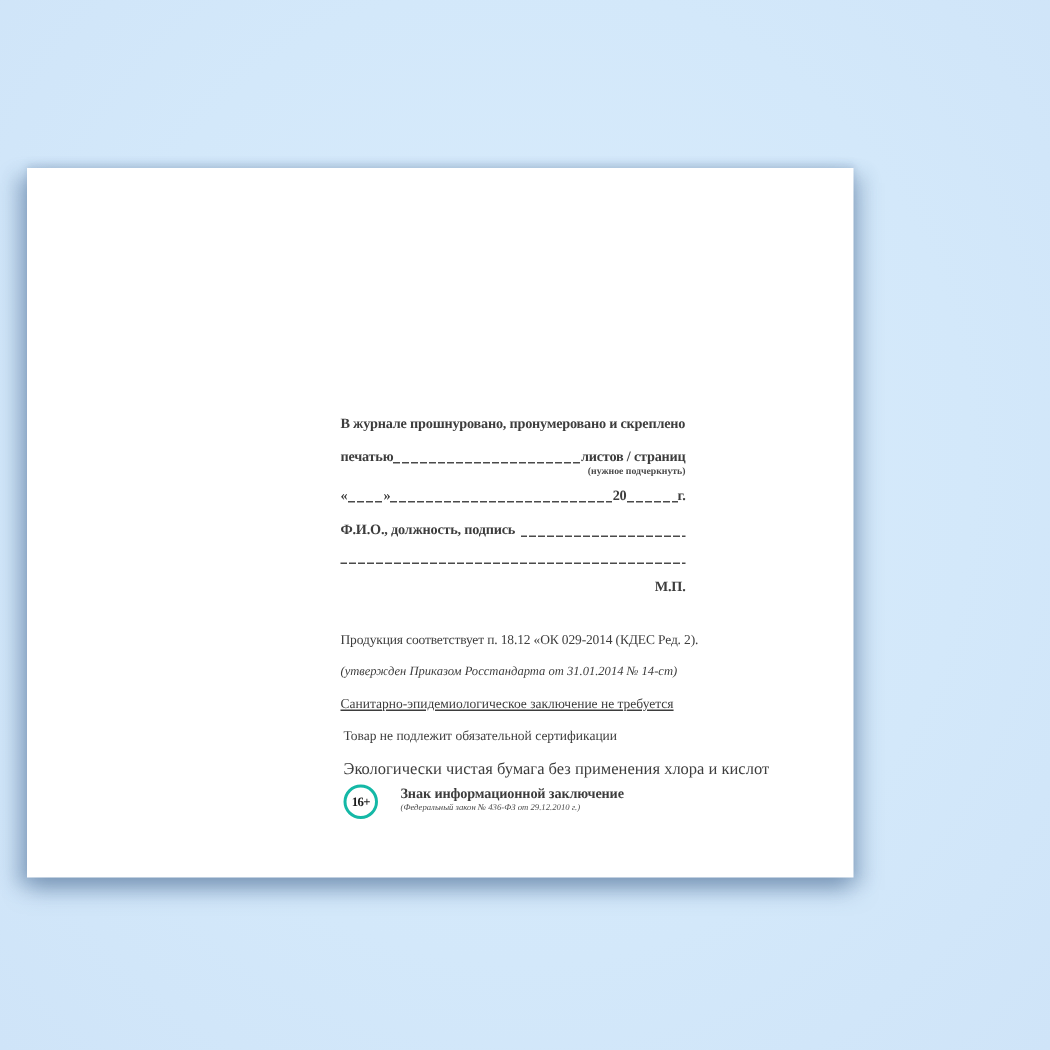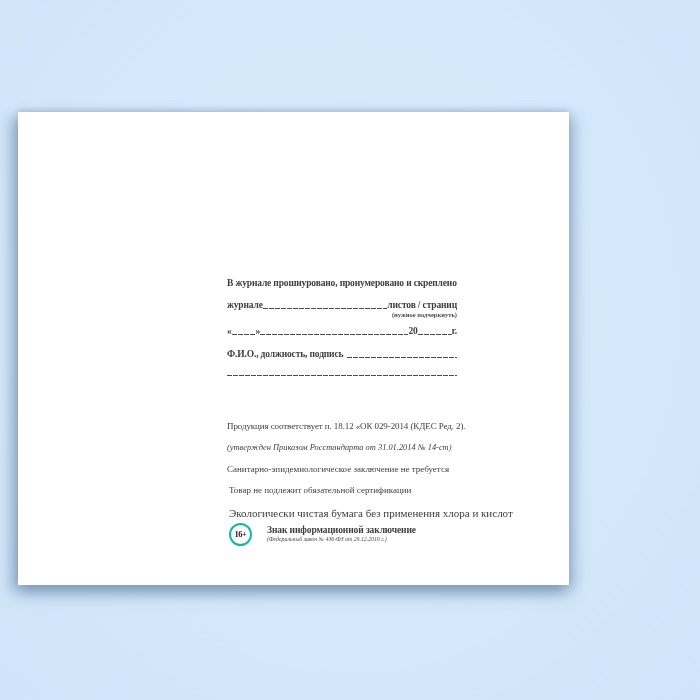--- a/index.html
+++ b/index.html
@@ -30,21 +30,21 @@
   .l1 { top: 166px; }
   .l2 { top: 188px; }
   .l3 { top: 199px; font-weight: bold; font-size: 6.5px; text-align: right; color: #4a4a4a; }
   .l4 { top: 214px; }
   .l5 { top: 237px; }
   .l6 { top: 255px; }
   .l7 { top: 275px; text-align: right; }
   .l8 { top: 310px; font-size: 9px; letter-spacing: -0.1px; }
   .l9 { top: 321px; font-size: 8.1px; }
   .l10 { top: 331px; font-size: 8.4px; font-style: italic; }
-  .l11 { top: 353px; font-size: 9px; }
+  .l11 { top: 353px; font-size: 9px; text-decoration: underline; }
   .l12 { top: 374px; font-size: 9px; padding-left: 2px; }
   .l13 { top: 395px; font-size: 11px; padding-left: 2px; }
   .badge-row { top: 411px; display: flex; align-items: flex-start; }
   .age-circle {
     flex: 0 0 auto; width: 19px; height: 19px; margin-left: 2px;
     border: 2px solid #14b8a6; border-radius: 50%;
     display: flex; align-items: center; justify-content: center;
     font-weight: bold; font-size: 8.5px; letter-spacing: -0.4px; color: #1c1c1c;
   }
   .badge-text { margin-left: 15px; padding-top: 2px; }
@@ -53,21 +53,21 @@
 </style>
 </head>
 <body>
 
 <div>
   <div class="paper">
 
     <div class="line hdr l1">В журнале прошнуровано, пронумеровано и скреплено</div>
 
     <div class="line hdr l2 field-line">
-      <span>журнале</span>
+      <span>печатью</span>
       <span class="blank grow"></span>
       <span>листов / страниц</span>
     </div>
 
     <div class="line l3">(нужное подчеркнуть)</div>
 
     <div class="line hdr l4 field-line">
       <span>«</span>
       <span class="blank" style="width:24px"></span>
       <span>»</span>
@@ -79,20 +79,21 @@
 
     <div class="line hdr l5 field-line">
       <span>Ф.И.О., должность, подпись</span>
       <span class="blank grow" style="margin-left:4px"></span>
     </div>
 
     <div class="line l6 field-line">
       <span class="blank grow"></span>
     </div>
 
+    <div class="line hdr l7">М.П.</div>
 
     <div class="line l8">Продукция соответствует п. 18.12 «ОК 029-2014 (КДЕС Ред. 2).</div>
     <div class="line l10">(утвержден Приказом Росстандарта от 31.01.2014 № 14-ст)</div>
 
     <div class="line l11">Санитарно-эпидемиологическое заключение не требуется</div>
     <div class="line l12">Товар не подлежит обязательной сертификации</div>
     <div class="line l13">Экологически чистая бумага без применения хлора и кислот</div>
 
     <div class="line badge-row">
       <span class="age-circle">16+</span>

